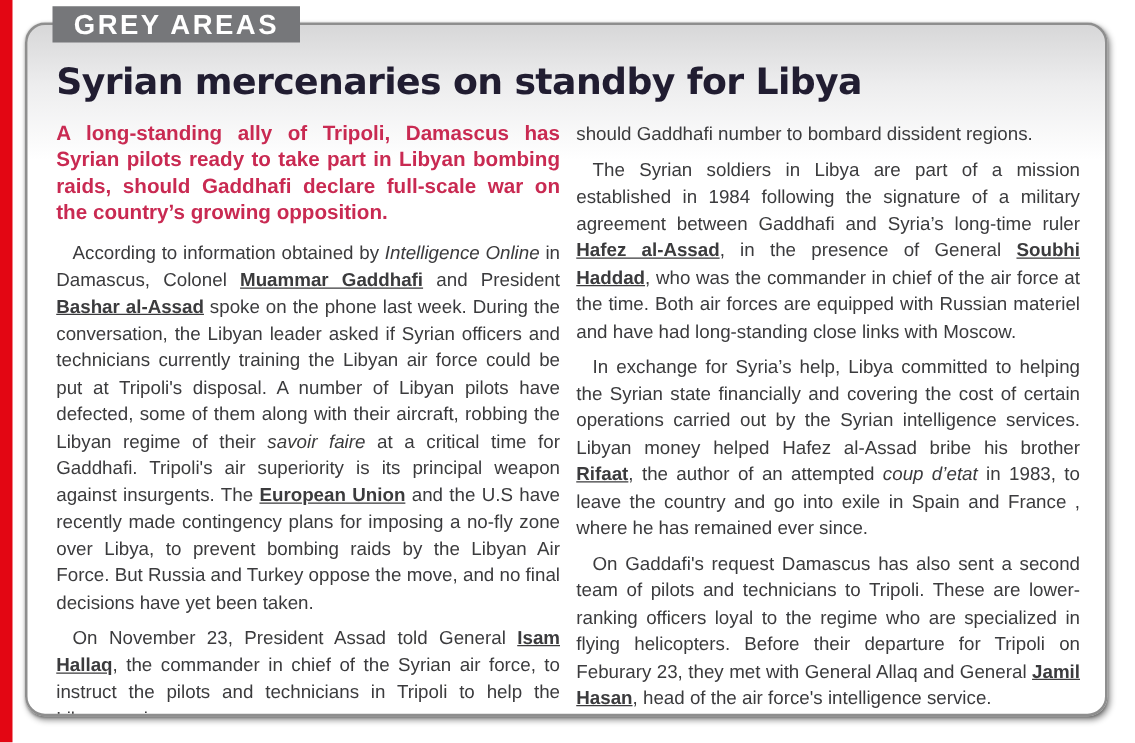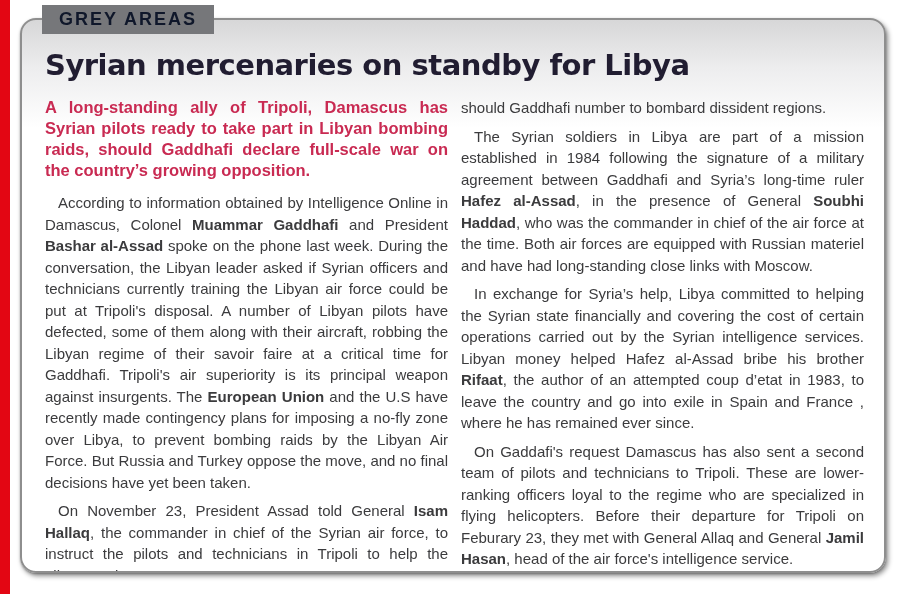--- a/index.html
+++ b/index.html
@@ -26,23 +26,23 @@
     border:2px solid #8e8e8e;
     border-radius:16px;
     background:linear-gradient(180deg,#d7d7d8 0px,#ededee 48px,#ffffff 108px);
     box-shadow:2px 3px 5px rgba(0,0,0,0.45), 0 1px 2px rgba(0,0,0,0.25);
     padding:26px 20px 0 23px;
     overflow:hidden;
   }
   .section-badge{
     position:absolute;left:42px;top:5px;height:29px;
     background:var(--badge-grey);
-    color:#0f172a;
+    color:#ffffff;
     font-weight:bold;
-    font-size:18px;
+    font-size:22px;
     letter-spacing:2px;
     line-height:29px;
     padding:0 17px;
     z-index:5;
     font-family:"Liberation Sans",sans-serif;
   }
   .article-title{
     font-family:"DejaVu Sans",sans-serif;
     font-weight:bold;
     font-size:29px;
@@ -69,22 +69,22 @@
     color:var(--standfirst-red);
     margin:0 0 11px 0;
   }
   .col p{
     margin:0 0 7px 0;
     text-indent:13px;
   }
   .col p.cont{
     text-indent:0;
   }
-  .col .b{font-weight:bold;}
-  .col .i{}
+  .col .b{font-weight:bold;text-decoration:underline;}
+  .col .i{font-style:italic;}
 </style>
 </head>
 <body>
 
 <div class="red-spine"></div>
 
 <div class="section-badge">GREY AREAS</div>
 
 <div class="article-box">
 

